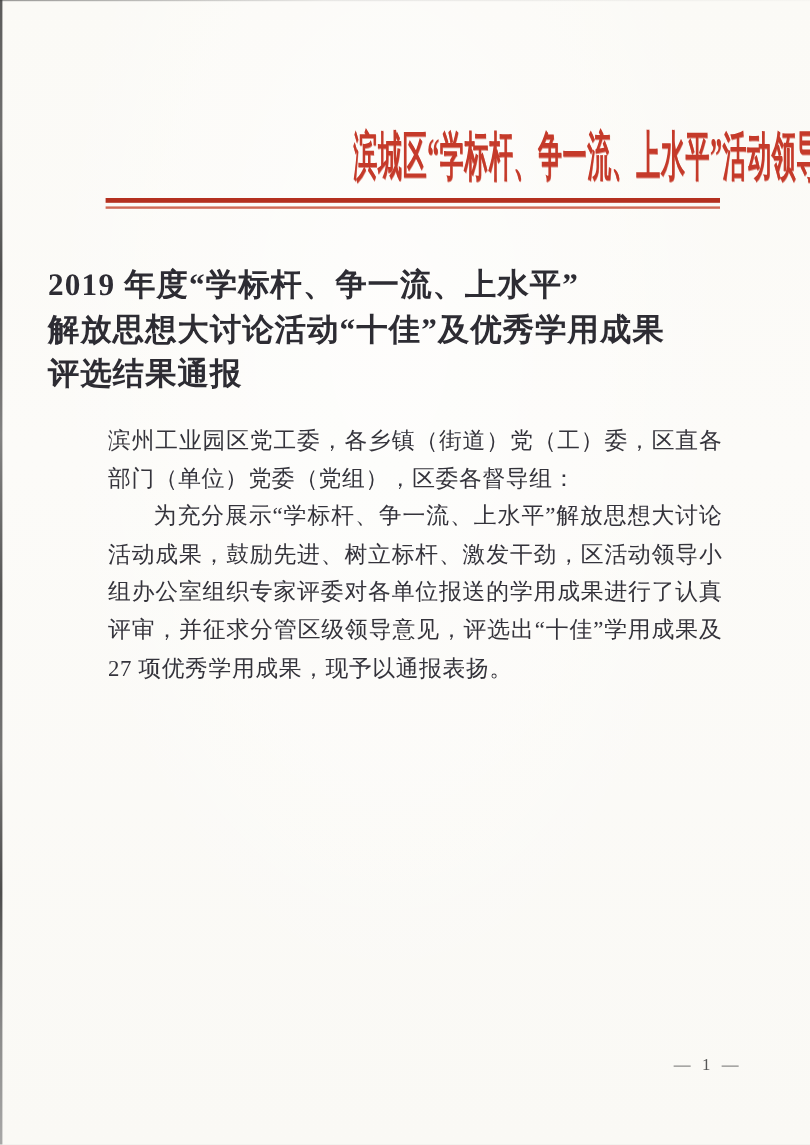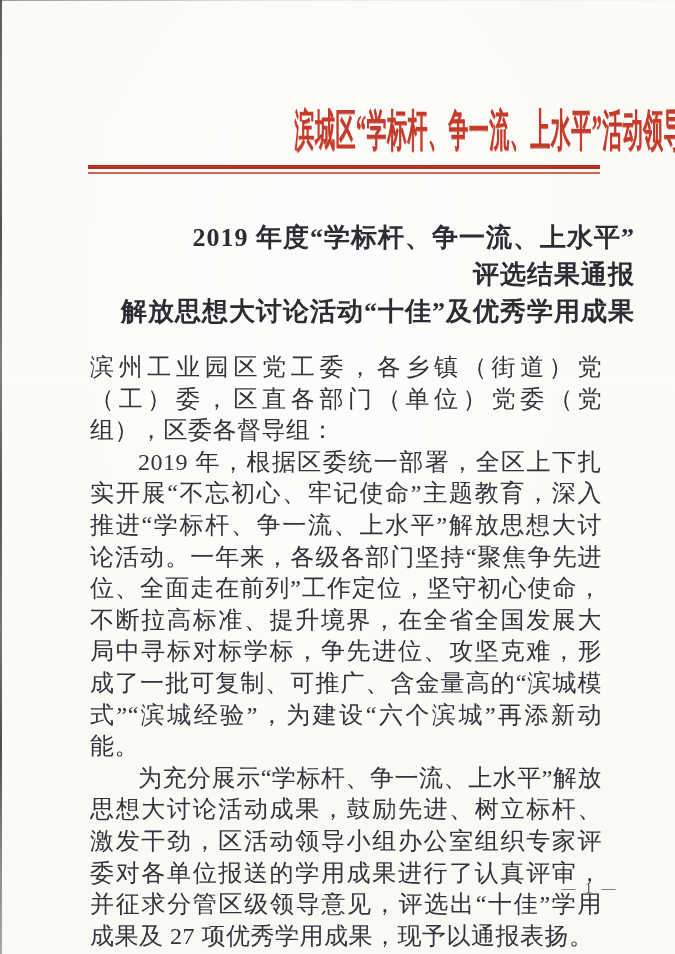--- a/index.html
+++ b/index.html
@@ -62,34 +62,34 @@
     box-sizing: border-box;
     border-top: 4px solid #b4301f;
     border-bottom: 2px solid #d06a56;
   }
   
   .doc-title {
     position: absolute;
     top: 219px;
     left: 40px;
     width: 595px;
-    text-align: right;
+    text-align: left;
     font-weight: bold;
     font-size: 26px;
     line-height: 37px;
     color: #2d2c33;
     letter-spacing: 1px;
   }
   
   .doc-body {
     position: absolute;
     top: 352px;
     left: 90px;
     width: 512px;
-    font-size: 24px;
+    font-size: 19px;
     line-height: 31.6px;
     letter-spacing: 0.5px;
     color: #34333b;
     text-align: justify;
     text-justify: inter-ideograph;
     word-break: break-all;
     overflow-wrap: anywhere;
   }
   .doc-body p {
     margin: 0;
@@ -119,25 +119,24 @@
   <div class="edge-top"></div>
 
   <div class="letterhead">
     <span class="org">滨城区“学标杆、争一流、上水平”活动领导小组办公室</span>
   </div>
 
   <div class="red-rule"></div>
 
   <div class="doc-title">
     <div>2019 年度“学标杆、争一流、上水平”</div>
+    <div>解放思想大讨论活动“十佳”及优秀学用成果</div>
     <div>评选结果通报</div>
-    <div>解放思想大讨论活动“十佳”及优秀学用成果</div>
   </div>
 
   <div class="doc-body">
     <p class="salutation">滨州工业园区党工委，各乡镇（街道）党（工）委，区直各部门（单位）党委（党组），区委各督导组：</p>
-    <p>2019 年，根据区委统一部署，全区上下扎实开展“不忘初心、牢记使命”主题教育，深入推进“学标杆、争一流、上水平”解放思想大讨论活动。一年来，各级各部门坚持“聚焦争先进位、全面走在前列”工作定位，坚守初心使命，不断拉高标准、提升境界，在全省全国发展大局中寻标对标学标，争先进位、攻坚克难，形成了一批可复制、可推广、含金量高的“滨城模式”“滨城经验”，为建设“六个滨城”再添新动能。</p>
     <p>为充分展示“学标杆、争一流、上水平”解放思想大讨论活动成果，鼓励先进、树立标杆、激发干劲，区活动领导小组办公室组织专家评委对各单位报送的学用成果进行了认真评审，并征求分管区级领导意见，评选出“十佳”学用成果及 27 项优秀学用成果，现予以通报表扬。</p>
   </div>
 
   <div class="page-number">— 1 —</div>
 
 </div>
 
 </body></html>

